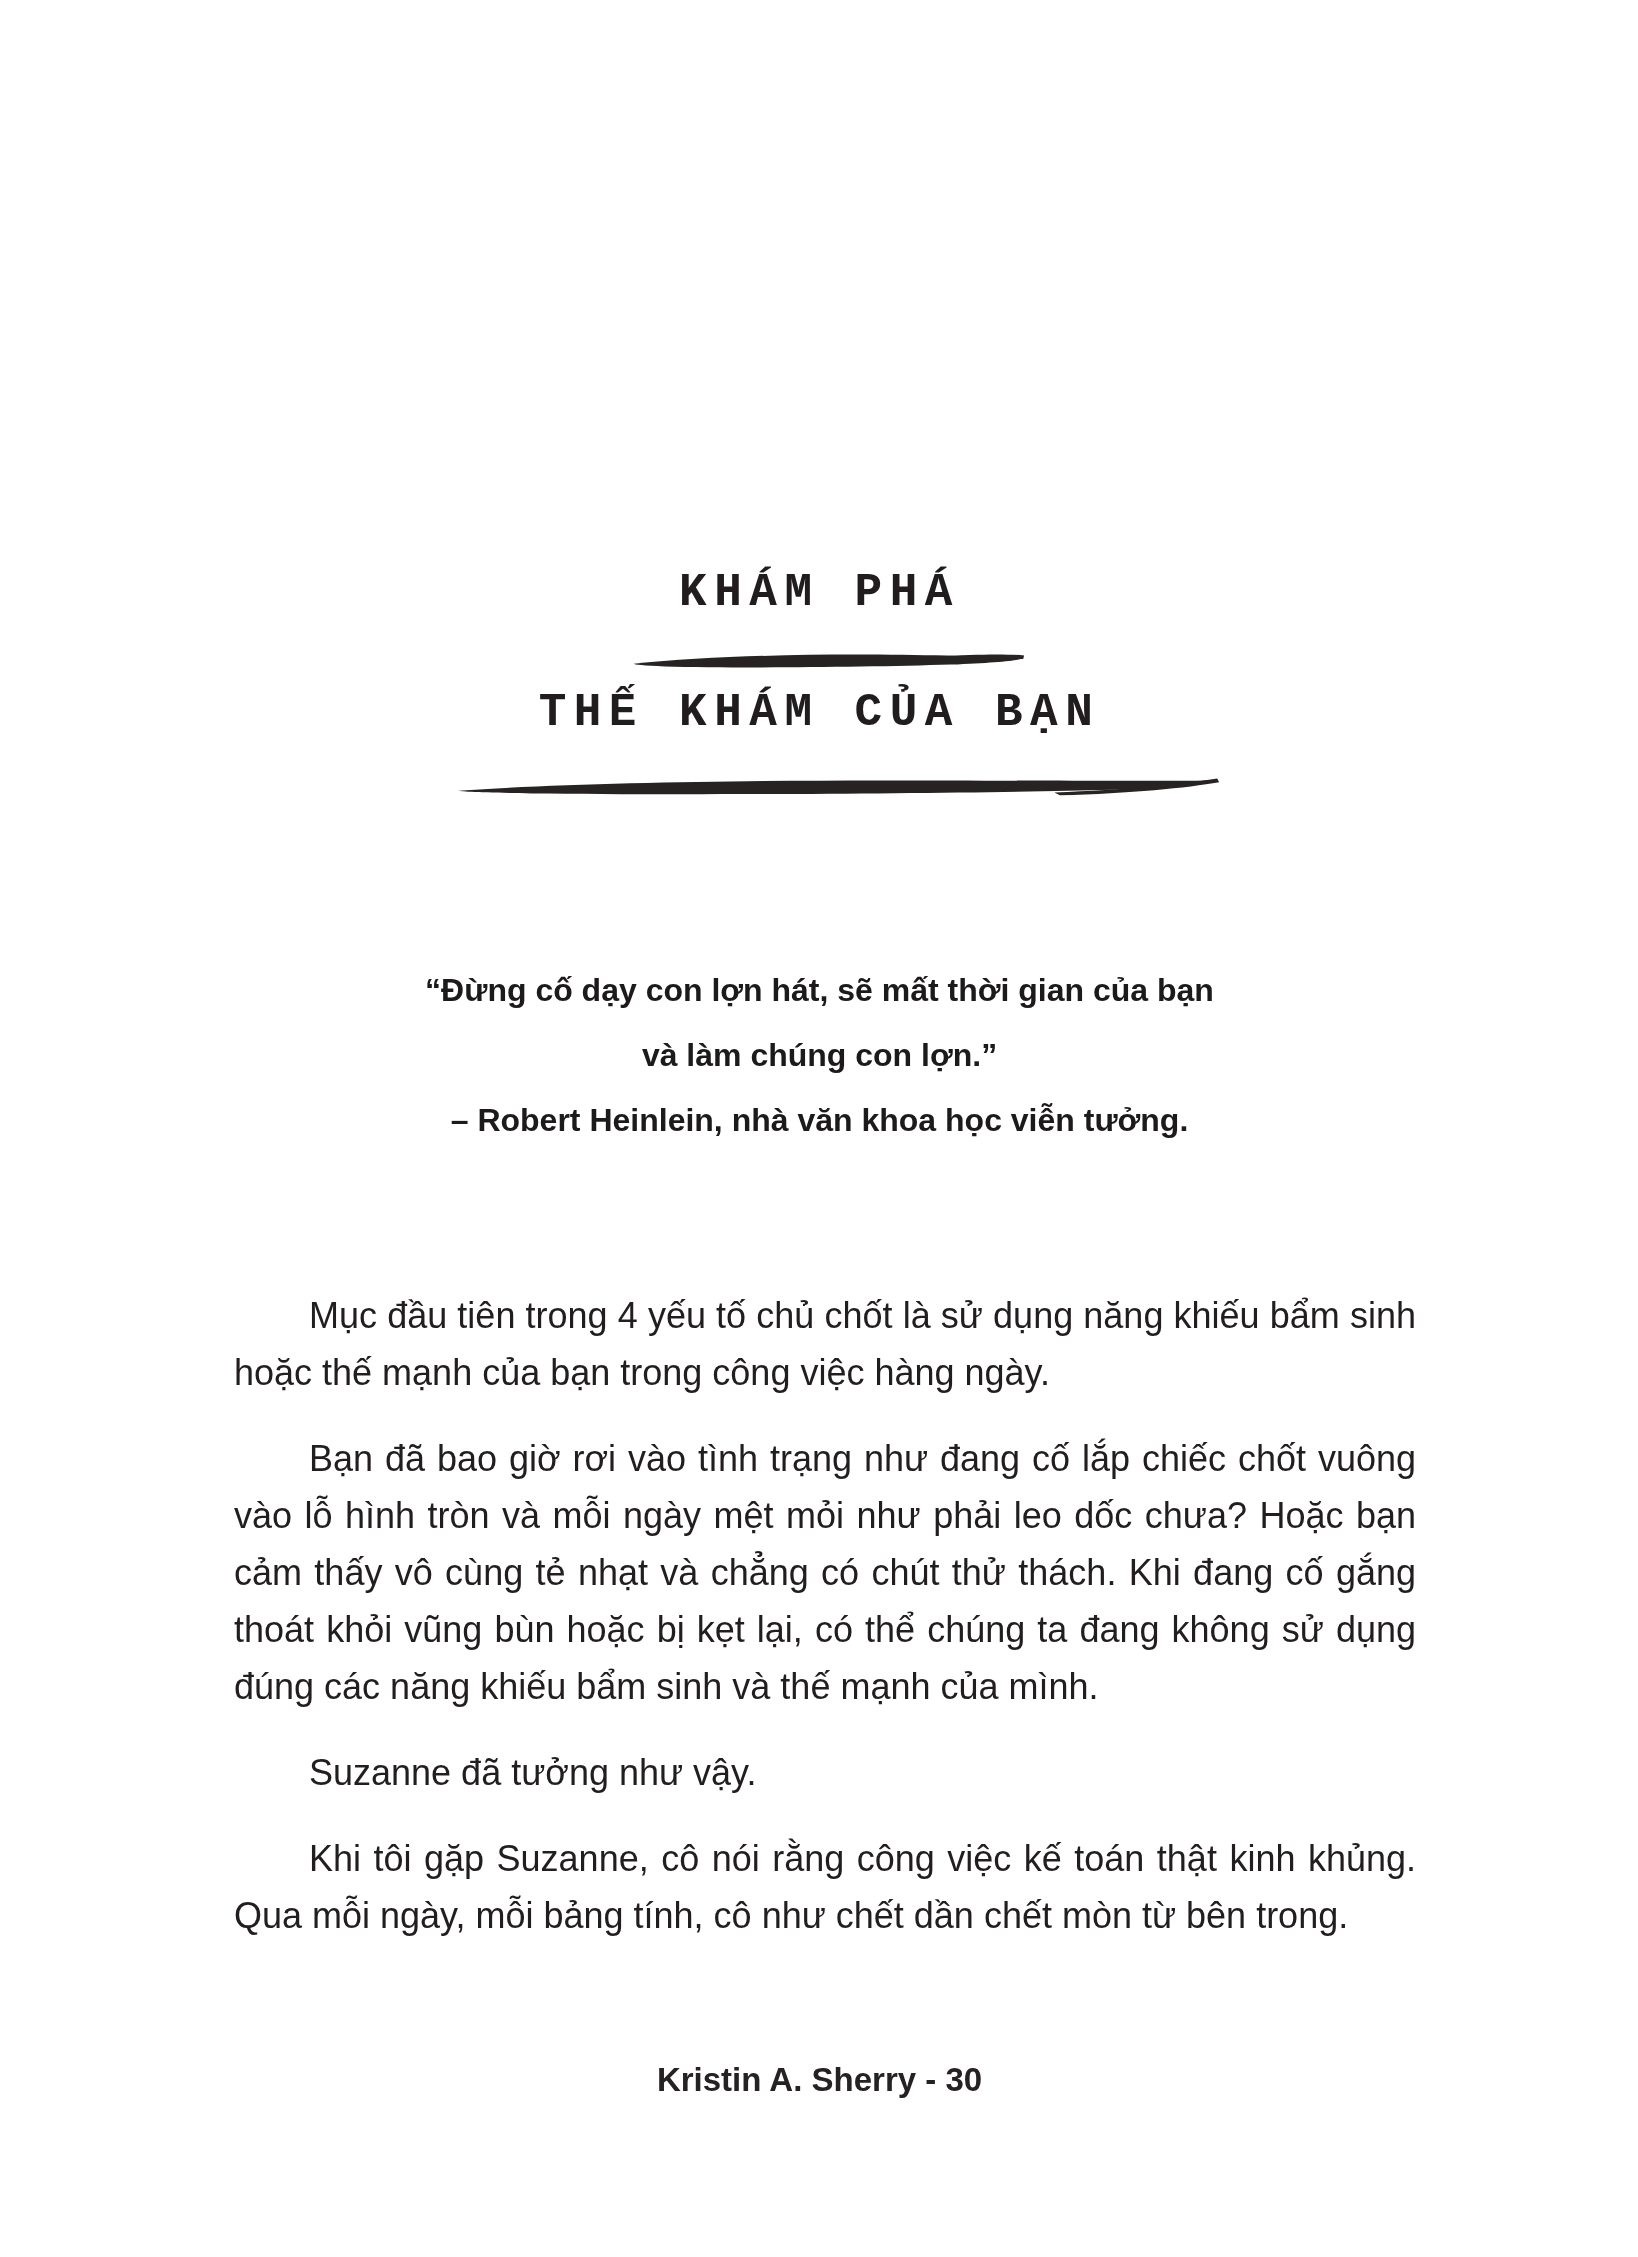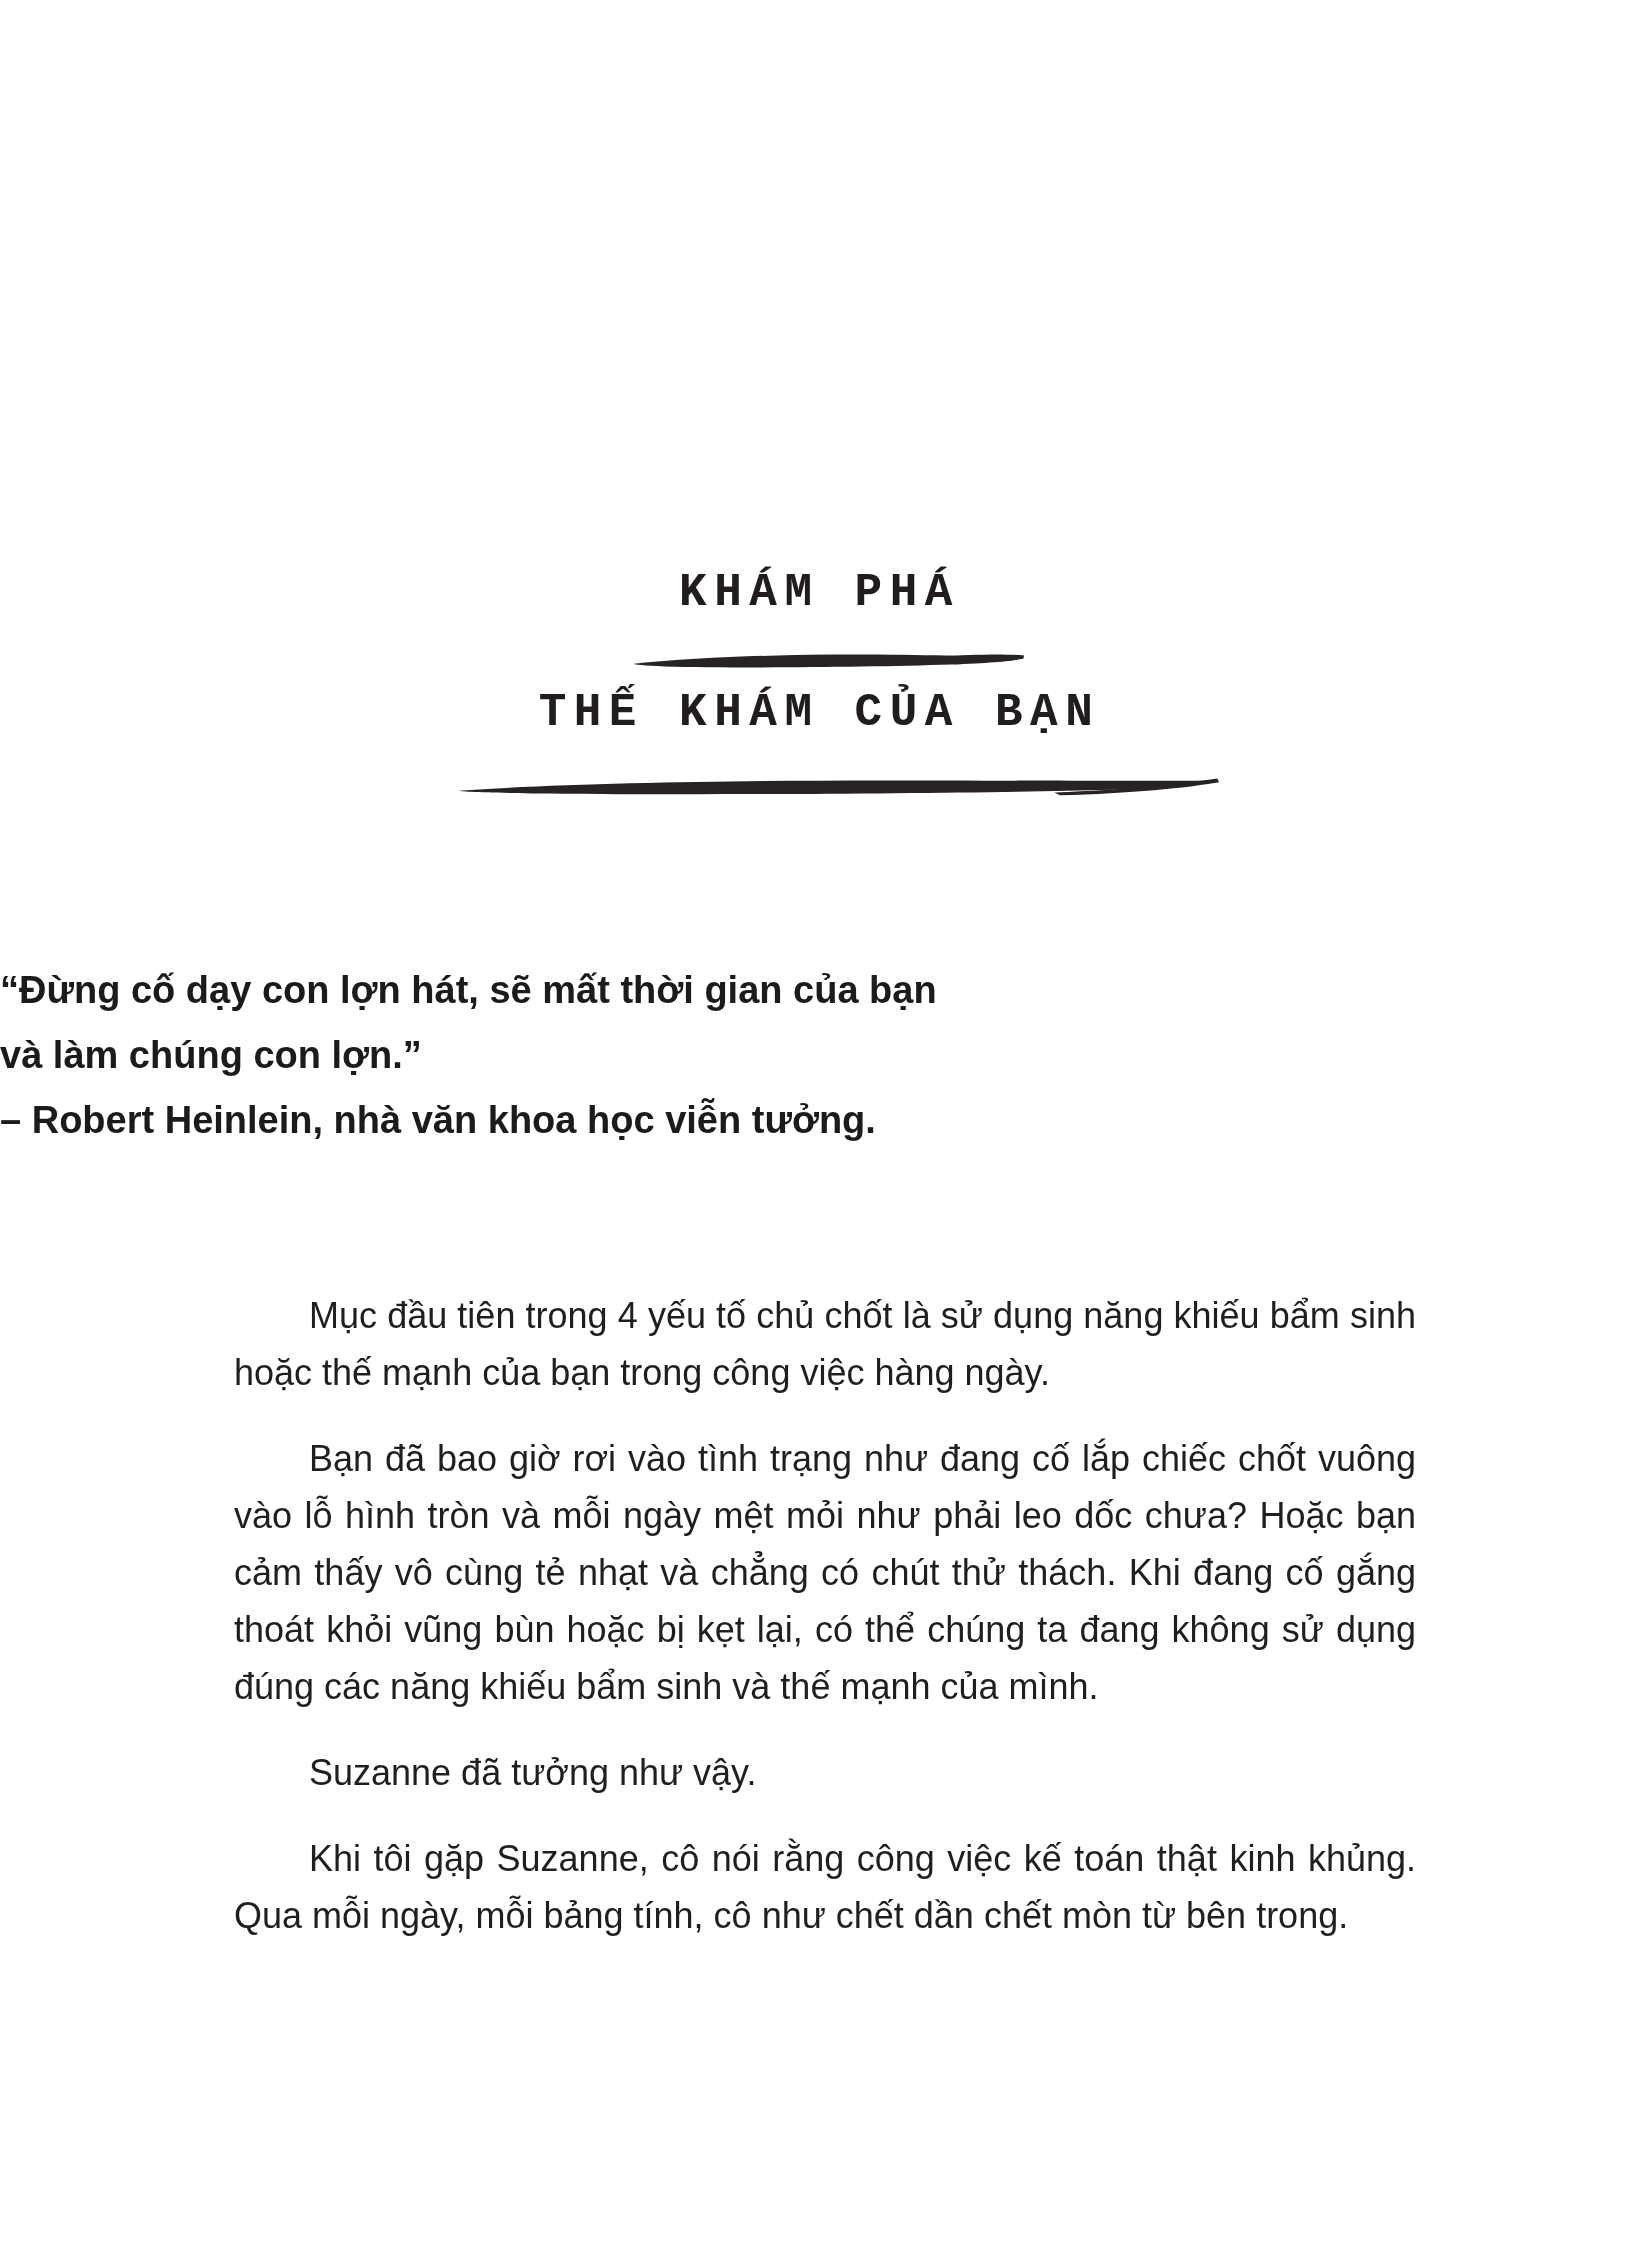--- a/index.html
+++ b/index.html
@@ -46,24 +46,24 @@
   .underline-1 { left: 631px; top: 648px; width: 395px; height: 24px; }
   .underline-2 { left: 455px; top: 772px; width: 766px; height: 28px; }
   .brush-fill { fill: #272323; }
 
   
   .quote-block {
     position: absolute;
     top: 958px;
     left: 0;
     width: 100%;
-    text-align: left;
+    text-align: center;
     font-family: "Liberation Sans", "DejaVu Sans", sans-serif;
     font-weight: 700;
-    font-size: 38px;
+    font-size: 32px;
     line-height: 65px;
     color: #1d1a1b;
   }
   .quote-line { white-space: nowrap; }
 
   
   .body-block {
     position: absolute;
     top: 1287px;
     left: 234px;
@@ -124,15 +124,16 @@
     <div class="quote-line">– Robert Heinlein, nhà văn khoa học viễn tưởng.</div>
   </div>
 
   <div class="body-block">
     <p>Mục đầu tiên trong 4 yếu tố chủ chốt là sử dụng năng khiếu bẩm sinh hoặc thế mạnh của bạn trong công việc hàng ngày.</p>
     <p>Bạn đã bao giờ rơi vào tình trạng như đang cố lắp chiếc chốt vuông vào lỗ hình tròn và mỗi ngày mệt mỏi như phải leo dốc chưa? Hoặc bạn cảm thấy vô cùng tẻ nhạt và chẳng có chút thử thách. Khi đang cố gắng thoát khỏi vũng bùn hoặc bị kẹt lại, có thể chúng ta đang không sử dụng đúng các năng khiếu bẩm sinh và thế mạnh của mình.</p>
     <p>Suzanne đã tưởng như vậy.</p>
     <p>Khi tôi gặp Suzanne, cô nói rằng công việc kế toán thật kinh khủng. Qua mỗi ngày, mỗi bảng tính, cô như chết dần chết mòn từ bên trong.</p>
   </div>
 
+  <div class="page-footer">Kristin A. Sherry - 30</div>
 
 </div>
 
 
 </body></html>

